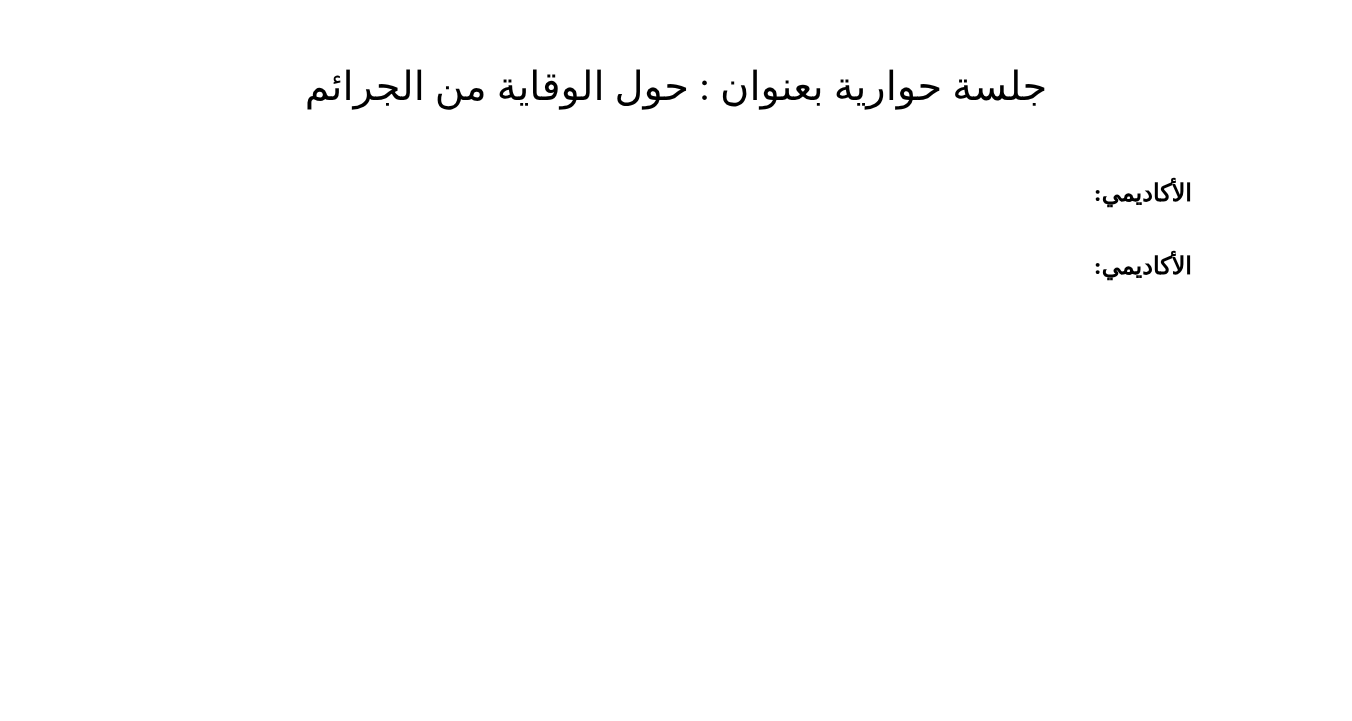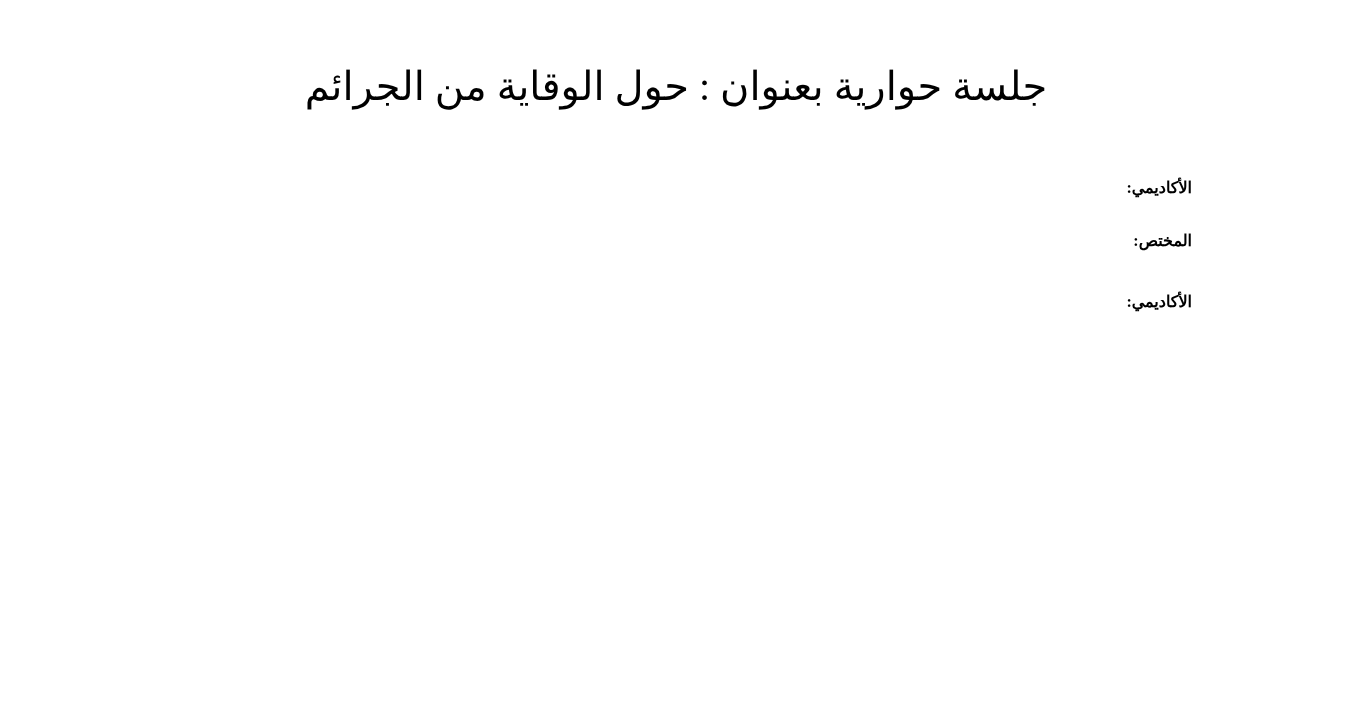--- a/index.html
+++ b/index.html
@@ -32,21 +32,21 @@
     letter-spacing: 0px;
   }
   .body-area {
     padding: 0 160px 0 160px;
     margin-top: 62px;
   }
   .block {
     margin-bottom: 30px;
   }
   .speaker {
-    font-size: 16px;
+    font-size: 24px;
     font-weight: bold;
     line-height: 1.45;
     margin: 0 0 4px 0;
     text-align: right;
   }
   .para {
     font-size: 21px;
     line-height: 1.62;
     margin: 0;
     text-align: justify;
@@ -66,21 +66,20 @@
 
   <h1 class="doc-title">جلسة حوارية بعنوان :  حول الوقاية من الجرائم</h1>
 
   <div class="body-area">
 
     <div class="block">
       <p class="speaker">الأكاديمي:</p>
     </div>
 
     <div class="block block-gap-large">
-      <p class="speaker">المختص:</p>
     </div>
 
     <div class="block">
       <p class="speaker">الأكاديمي:</p>
     </div>
 
   </div>
 </div>
 
 </body></html>

